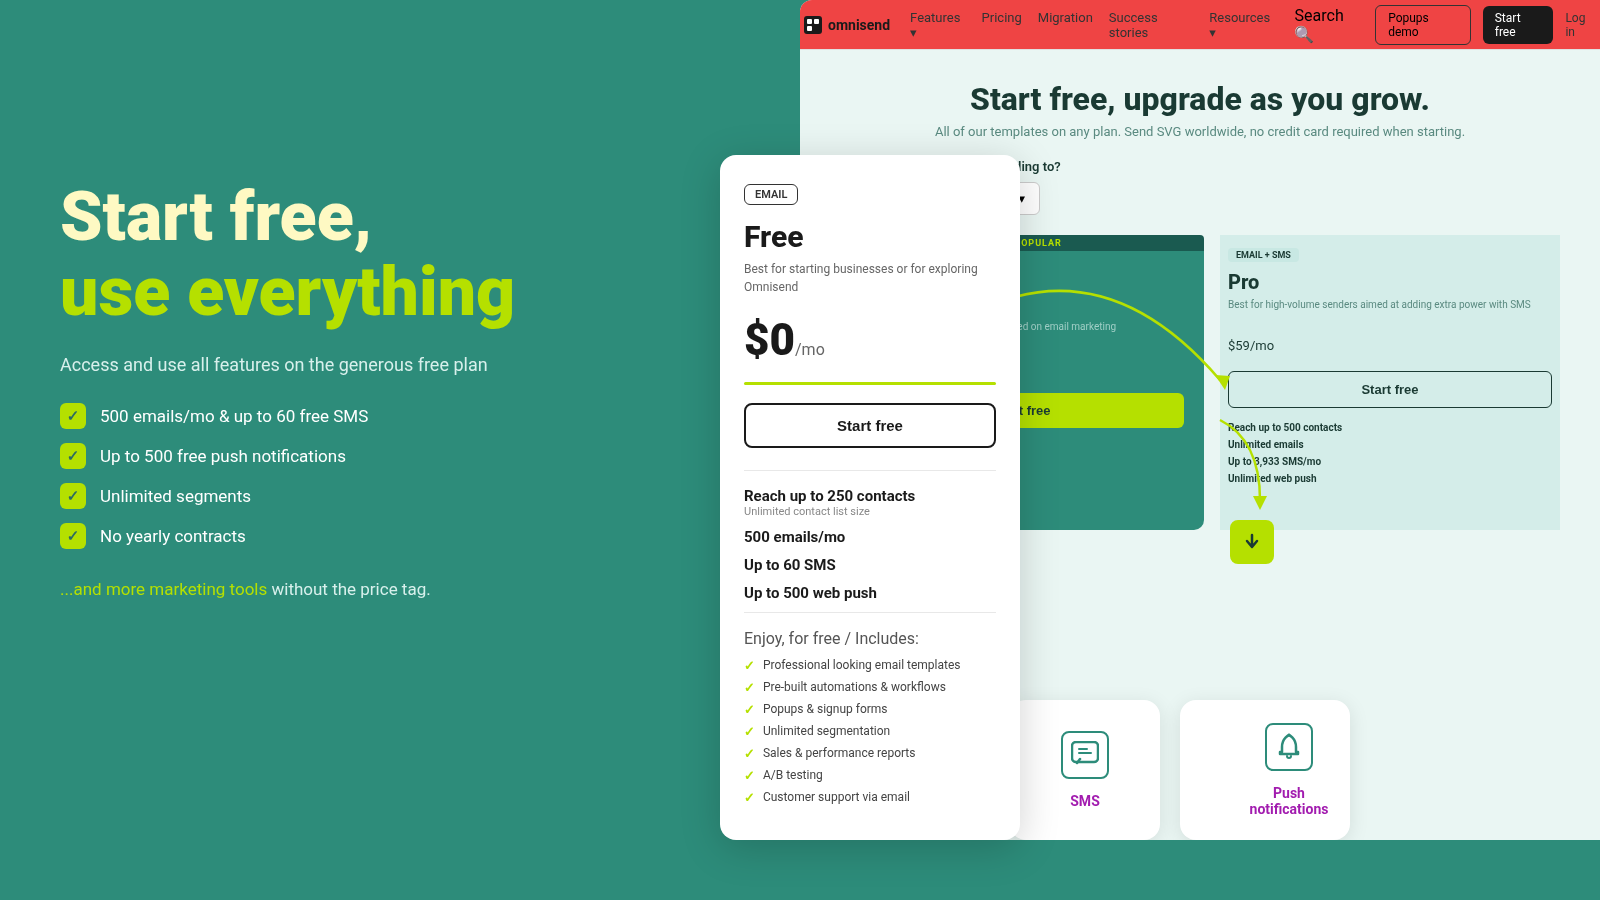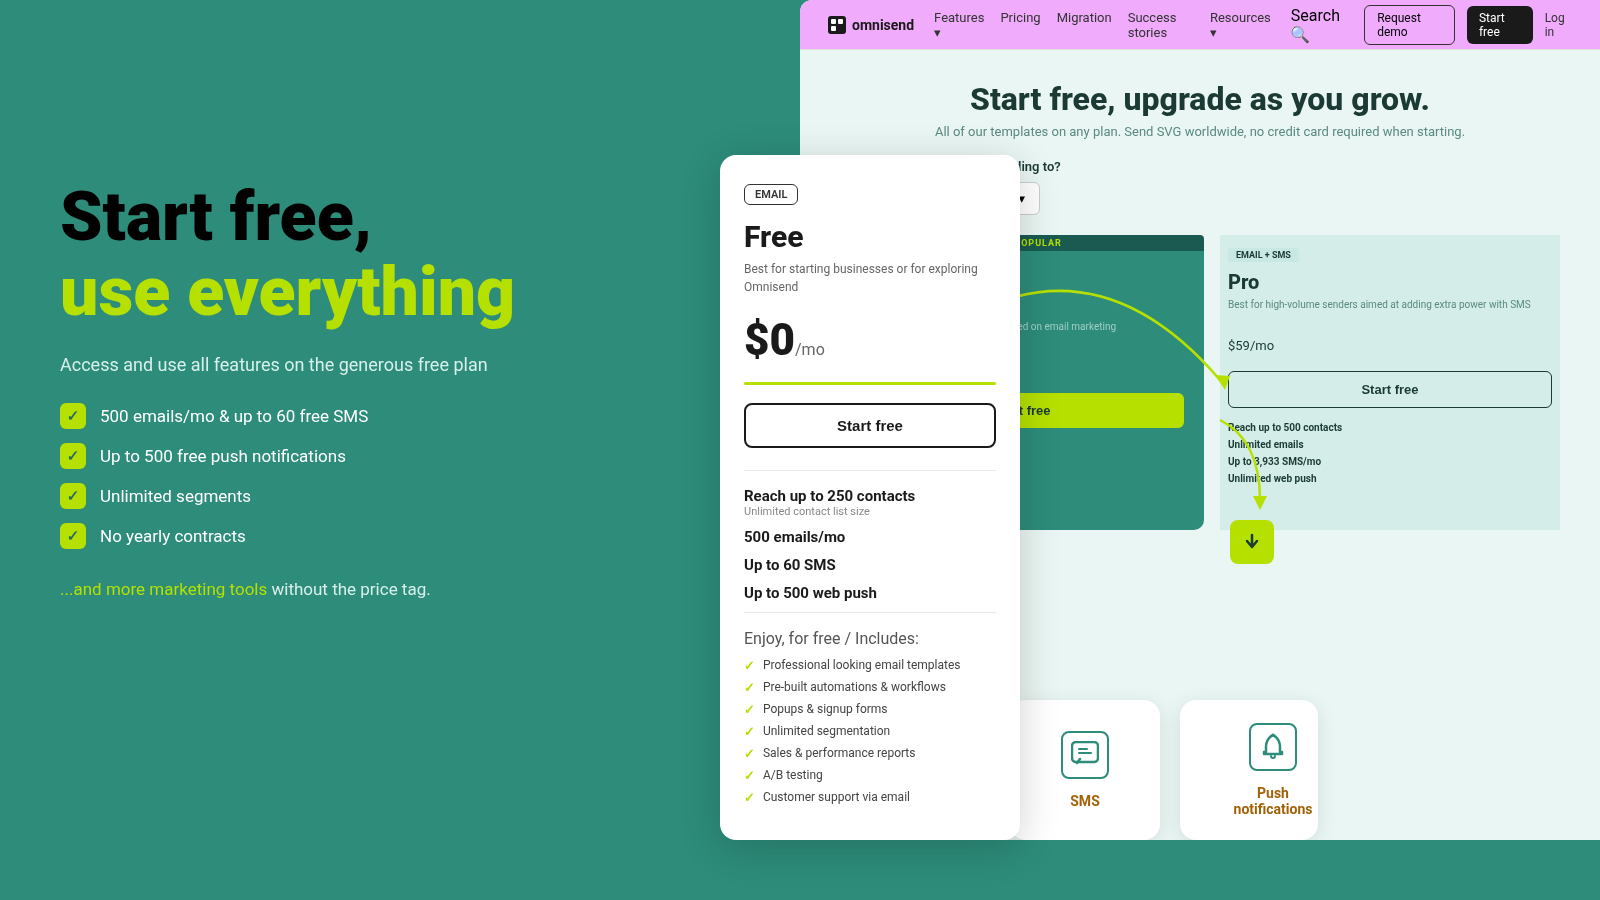--- a/index.html
+++ b/index.html
@@ -16,21 +16,21 @@
     .left-section {
       position: absolute;
       left: 60px;
       top: 180px;
       width: 620px;
     }
 
     .headline-white {
       font-size: 68px;
       font-weight: 900;
-      color: #000000;
+      color: #fef9c3;
       line-height: 1.1;
     }
 
     .headline-green {
       font-size: 68px;
       font-weight: 900;
       color: #b5e000;
       line-height: 1.1;
     }
 
@@ -89,25 +89,25 @@
       right: 0;
       top: 0;
       width: 800px;
       height: 840px;
       background: #eaf6f3;
       border-radius: 12px 0 0 12px;
       overflow: hidden;
     }
 
     .browser-nav {
-      background: #f0abfc;
+      background: #ef4444;
       height: 50px;
       display: flex;
       align-items: center;
-      padding: 0 28px;
+      padding: 0 4px;
       gap: 20px;
       border-bottom: 1px solid #e0e0e0;
     }
 
     .nav-logo {
       display: flex;
       align-items: center;
       gap: 6px;
       font-weight: 700;
       font-size: 14px;
@@ -383,21 +383,21 @@
       margin-right: 10px;
     }
 
     .icon-card:last-child {
       margin-right: 0;
     }
 
     .icon-card-label {
       font-size: 14px;
       font-weight: 700;
-      color: #a16207;
+      color: #a21caf;
       text-align: center;
     }
 
     .icon-envelope {
       width: 48px;
       height: 48px;
       border: 2.5px solid #2d8c7a;
       border-radius: 8px;
       display: flex;
       align-items: center;
@@ -614,21 +614,21 @@
     </div>
     <div class="nav-links">
       <span>Features ▾</span>
       <span>Pricing</span>
       <span>Migration</span>
       <span>Success stories</span>
       <span>Resources ▾</span>
     </div>
     <div class="nav-right">
       <span>Search 🔍</span>
-      <span class="btn-request-demo">Request demo</span>
+      <span class="btn-request-demo">Popups demo</span>
       <span class="btn-start-free-nav">Start free</span>
       <span class="btn-login">Log in</span>
     </div>
   </div>
 
   <div class="browser-content">
     <div class="page-heading">Start free, upgrade as you grow.</div>
     <div class="page-subheading">All of our templates on any plan. Send SVG worldwide, no credit card required when starting.</div>
 
     <div class="contacts-label">How many people are you sending to?</div>
@@ -703,21 +703,21 @@
     <div class="icon-card">
       <div class="icon-chat">
         <svg width="28" height="28" viewBox="0 0 28 28" fill="none">
           <rect x="1" y="1" width="26" height="20" rx="4" stroke="#2d8c7a" stroke-width="2.5"></rect>
           <path d="M6 22l3-4" stroke="#2d8c7a" stroke-width="2.5" stroke-linecap="round"></path>
           <path d="M8 12h12M8 8h8" stroke="#2d8c7a" stroke-width="2" stroke-linecap="round"></path>
         </svg>
       </div>
       <div class="icon-card-label">SMS</div>
     </div>
-    <div class="icon-card" style="width: 138px; padding-left: 48px;">
+    <div class="icon-card" style="width: 170px; padding-left: 48px;">
       <div class="icon-bell">
         <svg width="24" height="28" viewBox="0 0 24 28" fill="none">
           <path d="M12 2C12 2 5 5 5 14v5H3v2h18v-2h-2v-5C19 5 12 2 12 2z" stroke="#2d8c7a" stroke-width="2.5" stroke-linejoin="round"></path>
           <path d="M10 23a2 2 0 004 0" stroke="#2d8c7a" stroke-width="2" stroke-linecap="round"></path>
           <circle cx="12" cy="2" r="1.5" fill="#2d8c7a"></circle>
         </svg>
       </div>
       <div class="icon-card-label">Push<br>notifications</div>
     </div>
   </div>

